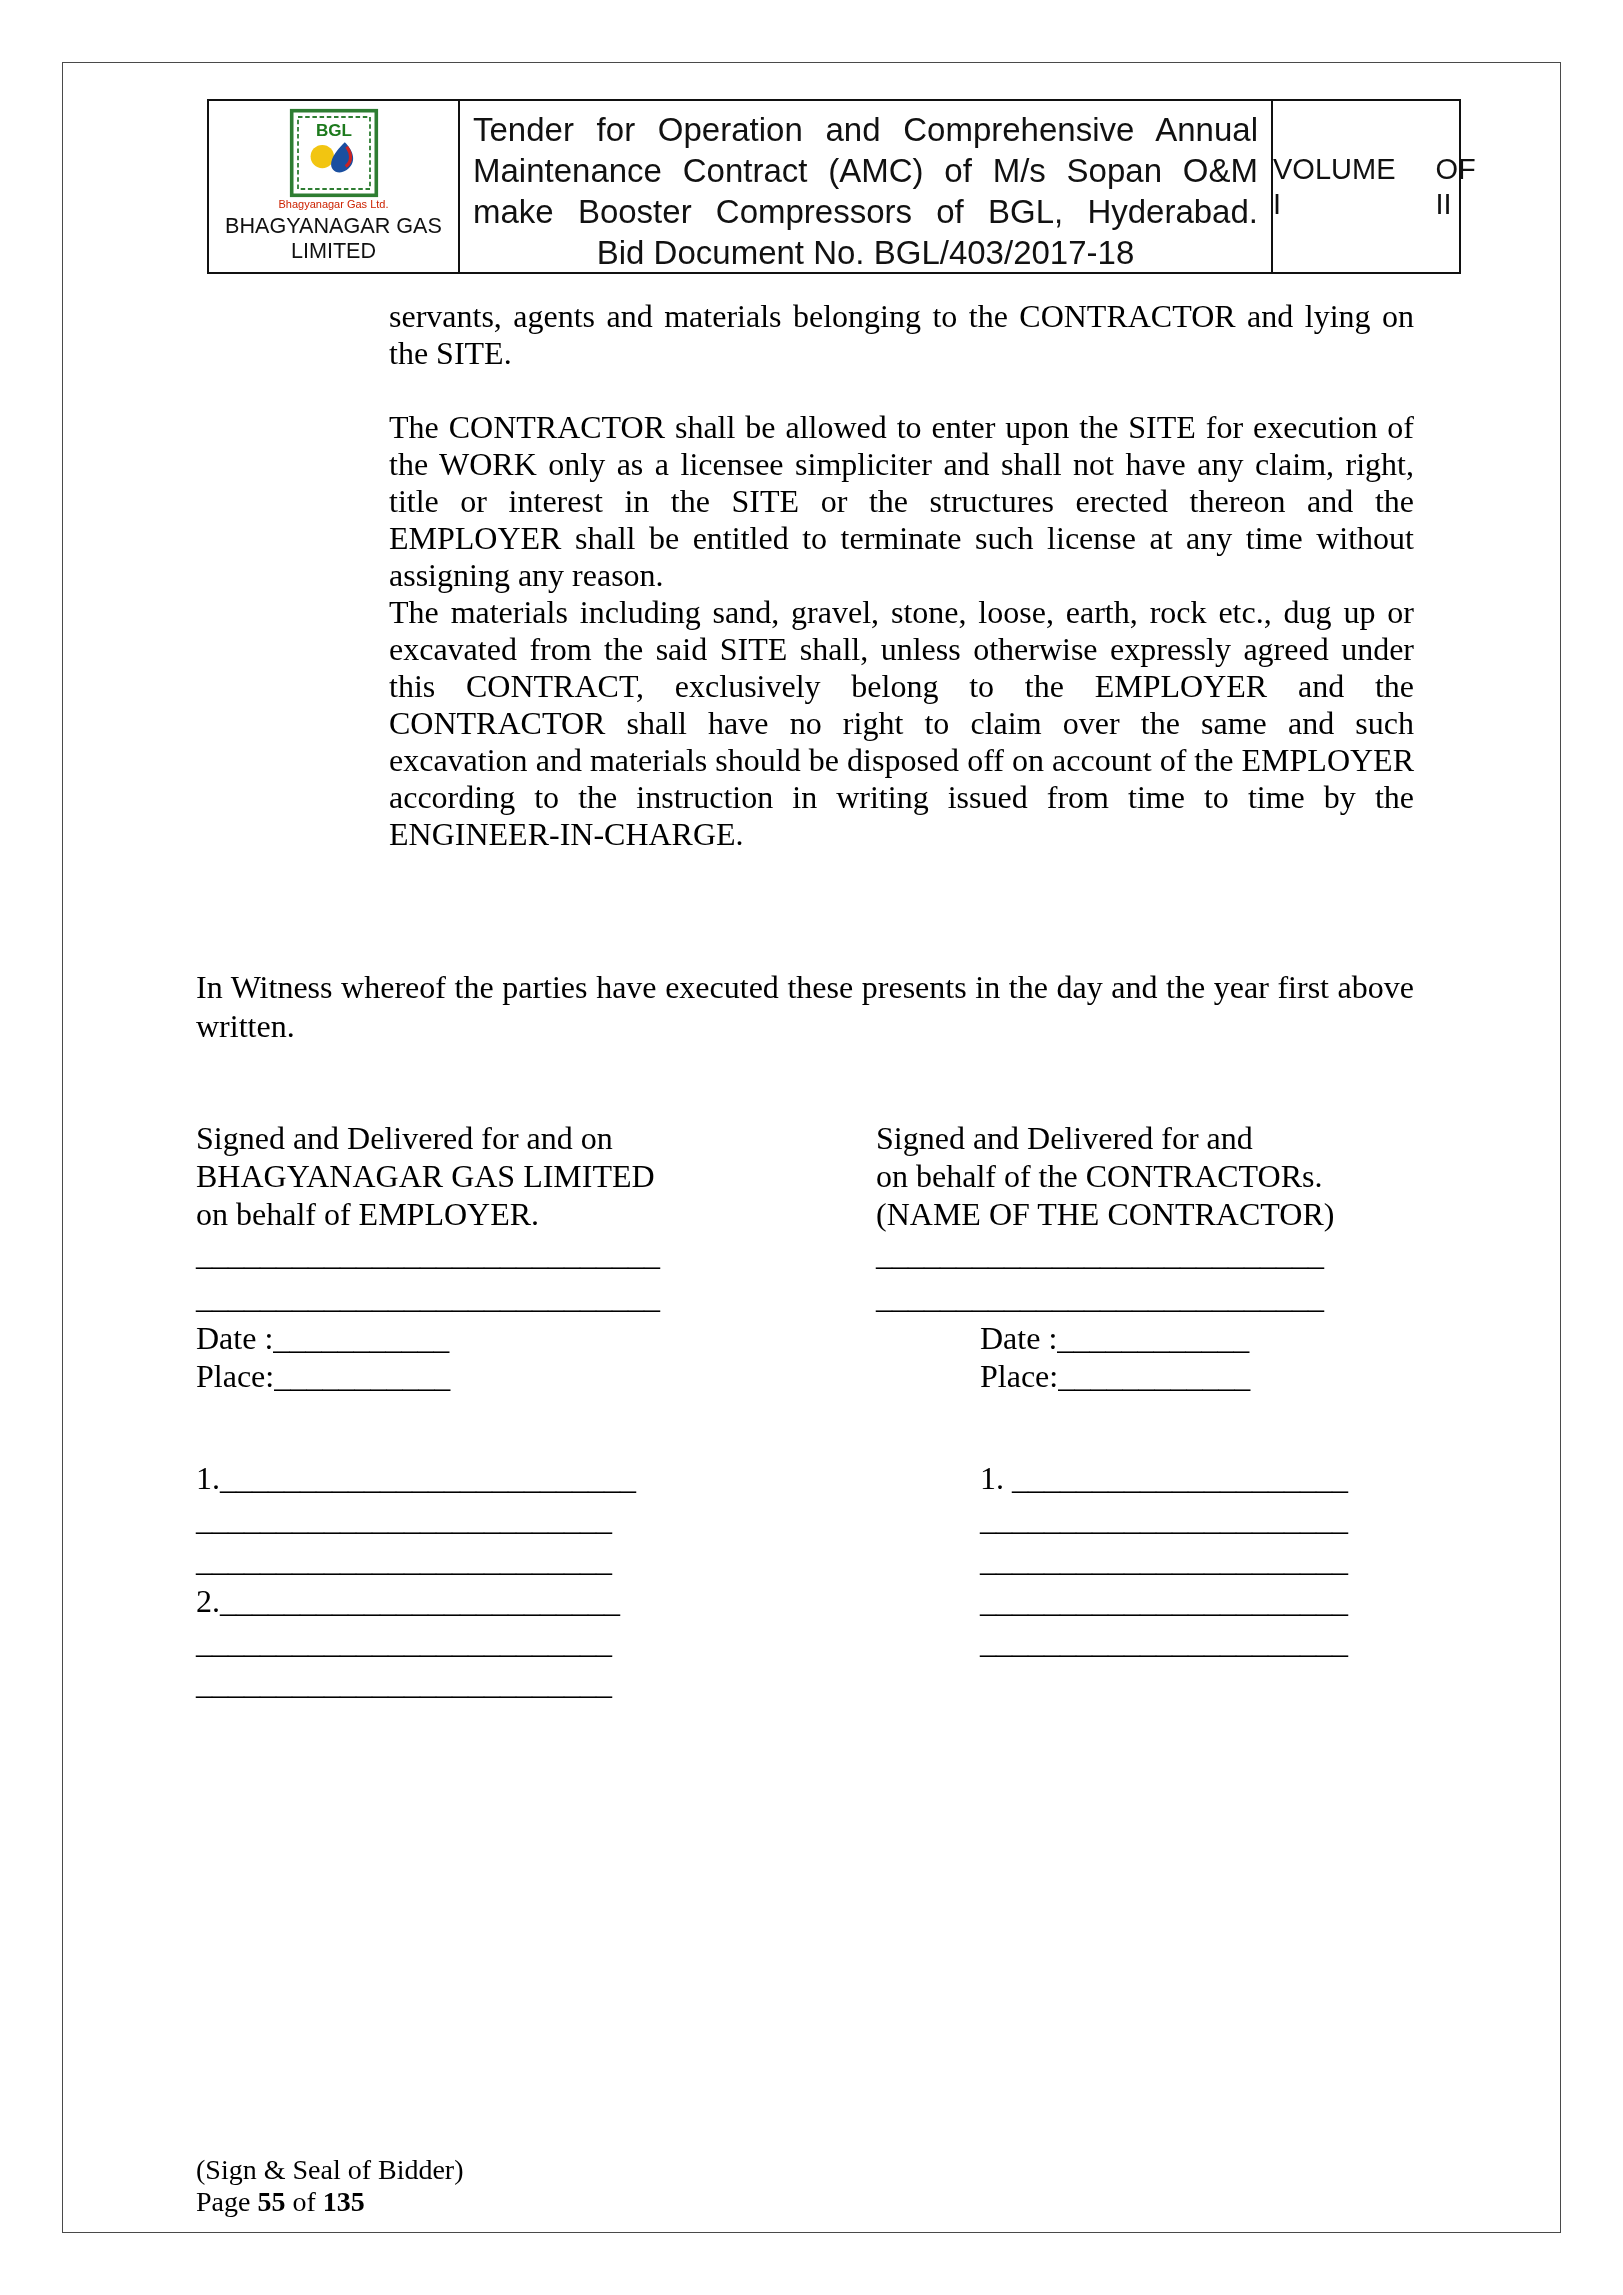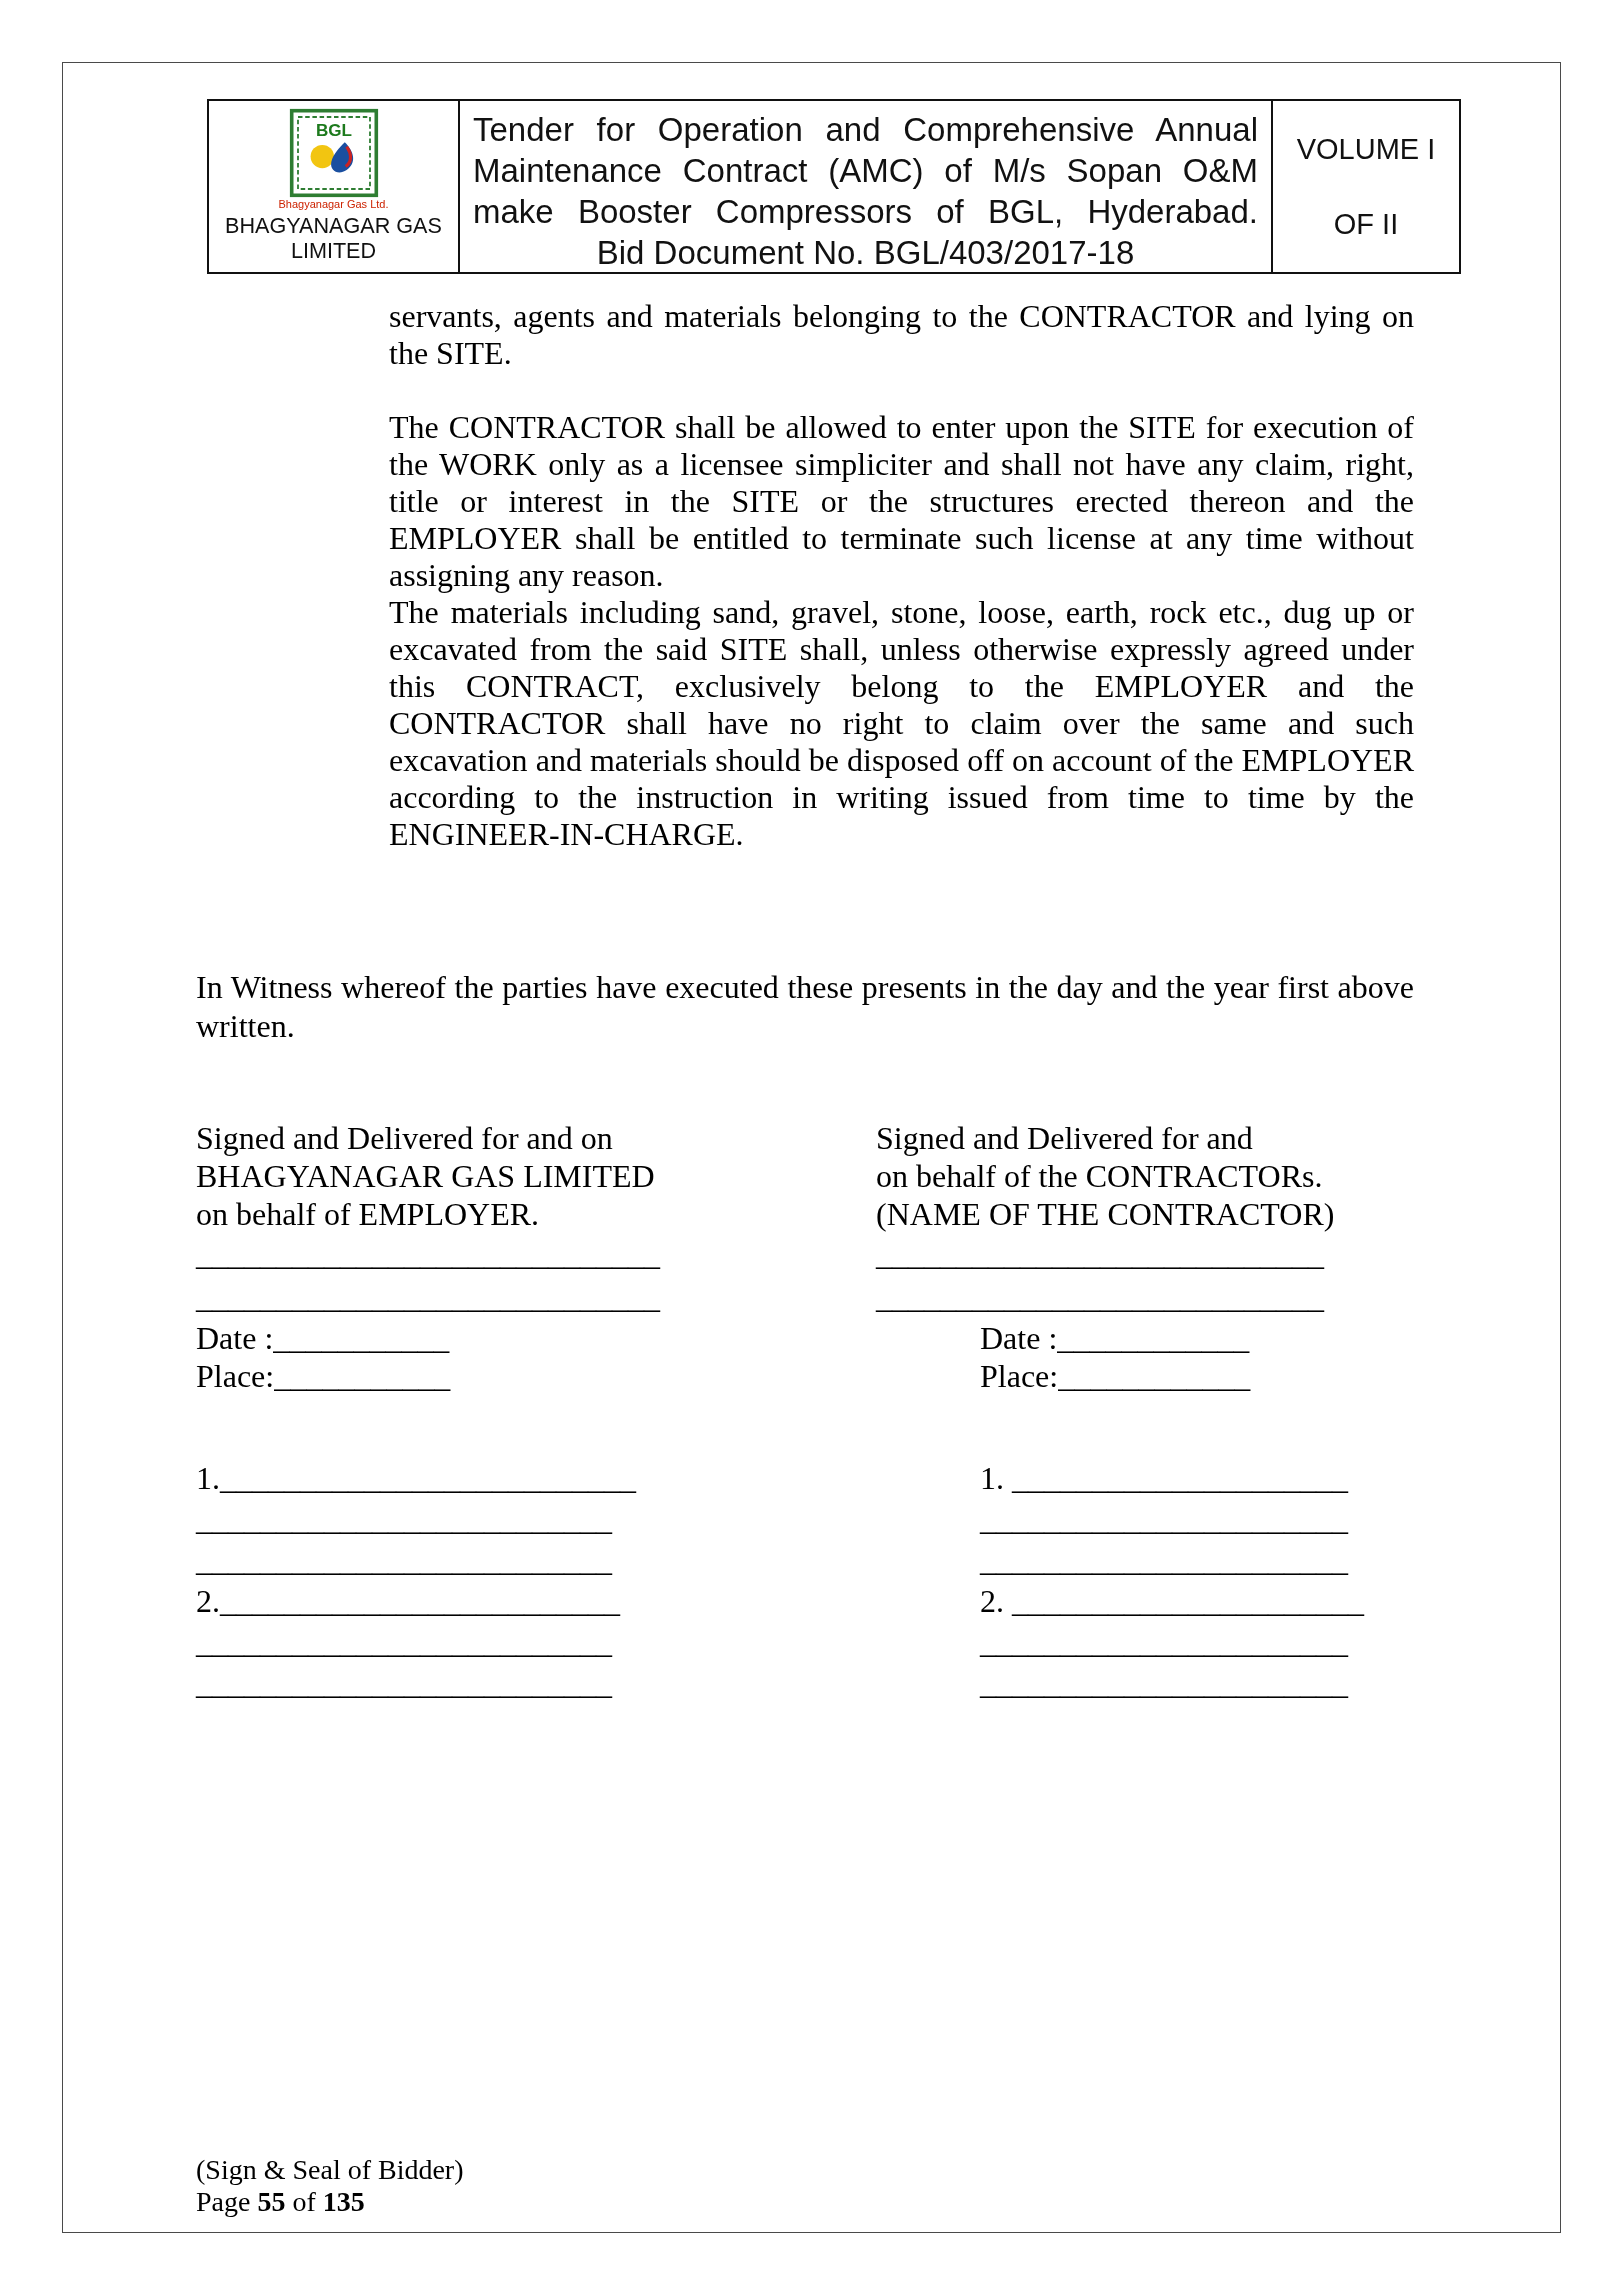--- a/index.html
+++ b/index.html
@@ -33,21 +33,21 @@
   }
   .logo-caption { font-size:11px; color:#cc2200; margin-top:-1.3px; line-height:1.1; }
   .org-name { font-size:21.6px; line-height:25px; text-align:center; color:#111; margin-top:2.6px; }
   .title-cell {
     width:813px; padding:7.9px 13px 5.2px 13px;
     font-size:33px; line-height:41px; color:#111;
   }
   .title-line { text-align:justify; text-align-last:justify; }
   .title-sub { text-align:center; }
   .volume-cell {
-    width:186px; display:flex; flex-direction:column; justify-content:center; align-items:center;
+    width:186px; display:flex; flex-direction:row; align-items:center;
     font-size:29px; line-height:35px; color:#111;gap:40px;
   }
 
   
   .body-block {
     position:absolute; left:389px; top:298px; width:1025px;
     font-size:32px; line-height:37px;
   }
   .body-block p { text-align:justify; }
   .body-block p.gap-after { margin-bottom:37px; }
@@ -163,21 +163,20 @@
         <div class="wline">__________________________</div>
         <div class="wline">__________________________</div>
         <div class="wline">2._________________________</div>
         <div class="wline">__________________________</div>
         <div class="wline">__________________________</div>
       </div>
       <div class="wit-right">
         <div class="wline">1. _____________________</div>
         <div class="wline">_______________________</div>
         <div class="wline">_______________________</div>
-        <div class="wline">2. ______________________</div>
         <div class="wline">_______________________</div>
         <div class="wline"> _______________________</div>
       </div>
     </div>
   </div>
 
   <div class="footer-row">
     <span>(Sign &amp; Seal of Bidder)</span>
     <span class="pagenum"><span>Page </span><b>55</b><span> of </span><b>135</b></span>
   </div>

